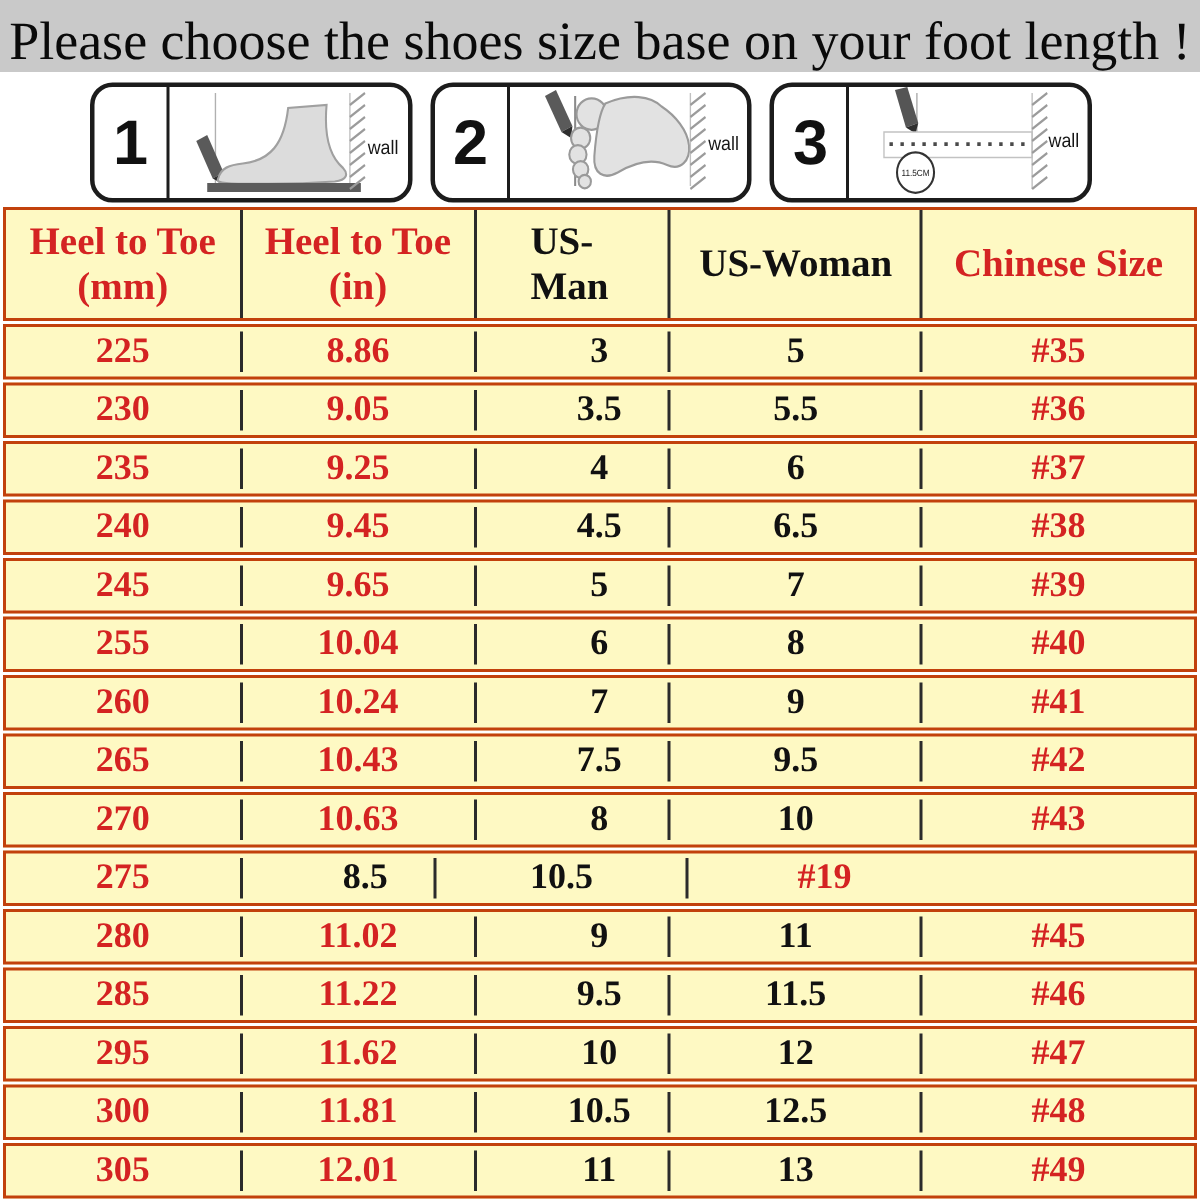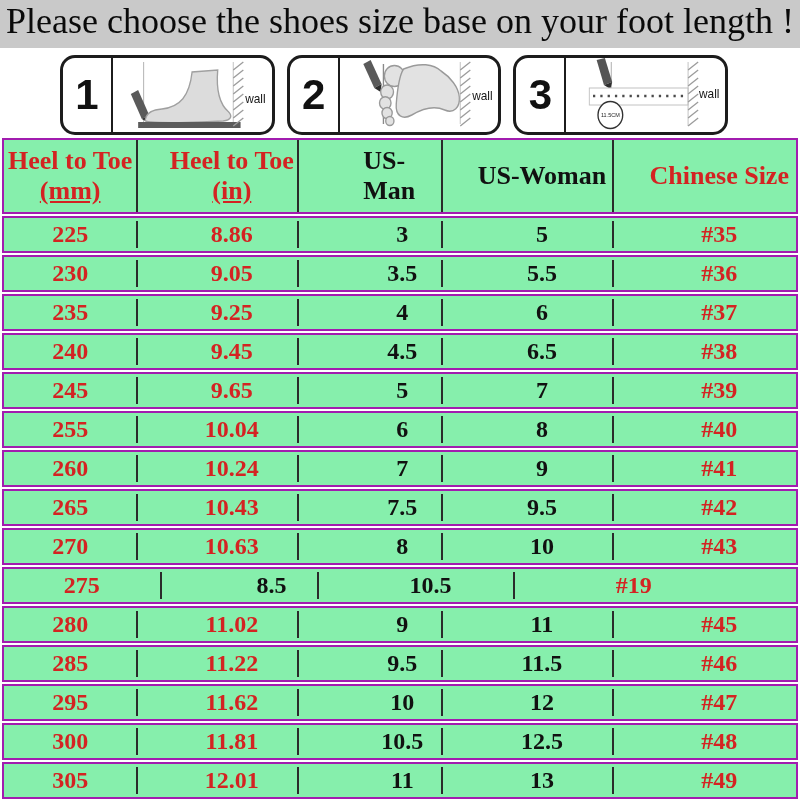--- a/index.html
+++ b/index.html
@@ -3,21 +3,21 @@
 <meta charset="utf-8">
 <style>
   html,body{margin:0;padding:0;}
   body{
     width:800px;height:800px;background:#ffffff;position:relative;
     font-family:"Liberation Serif", serif; overflow:hidden;
   }
   
   .title-bar{
     position:absolute;top:0;left:0;width:800px;height:48px;
-    background:#c9c9c9;display:flex;align-items:flex-start;justify-content:center;
+    background:#c9c9c9;display:flex;align-items:flex-end;justify-content:center;
   }
   .title-bar .title-text{
     font-size:36px;color:#0a0a0a;white-space:nowrap;letter-spacing:0px;font-weight:500;
   }
   
   .steps-band{
     position:absolute;top:55px;left:60px;width:668px;height:80px;
     display:flex;gap:12px;
   }
   .step-box{
@@ -32,32 +32,32 @@
   .step-diagram{flex:1;position:relative;padding-left:16px;}
   .step-diagram svg{display:block;width:100%;height:100%;}
   .wall-text{font-family:"Liberation Sans", sans-serif;font-size:13px;fill:#161616;}
   .circle-text{font-family:"Liberation Sans", sans-serif;font-size:6px;fill:#222;}
   
   .size-table{
     position:absolute;top:138px;left:2px;right:2px;
     display:flex;flex-direction:column;
   }
   .t-row{
-    display:flex;border:2px solid #a21caf;background:#86efac;box-sizing:border-box;gap:28px;
+    display:flex;border:2px solid #c2410c;background:#fef9c3;box-sizing:border-box;
   }
   .t-header{height:76px;}
   .t-data{height:37px;margin-top:2px;align-items:center;}
   .t-cell{
     display:flex;flex-direction:column;align-items:center;justify-content:center;
     box-sizing:border-box;border-right:2px solid #2b2b2b;
     font-weight:bold;font-size:24px;line-height:1.15;
   }
   .t-cell:last-child{border-right:none;}
   .t-header .t-cell{font-size:26px;}
-  .t-header .unit{text-decoration:underline;}
+  .t-header .unit{}
   .t-header .unit:empty{display:none;}
   .col0{width:19.9%;} .col1{width:19.7%;} .col2{width:16.4%;padding-left:36px;}
   .col3{width:21.2%;} .col4{width:22.8%;}
   .red{color:#d42322;}
   .black{color:#111111;}
 </style>
 </head>
 <body>
 
 <div class="title-bar">

